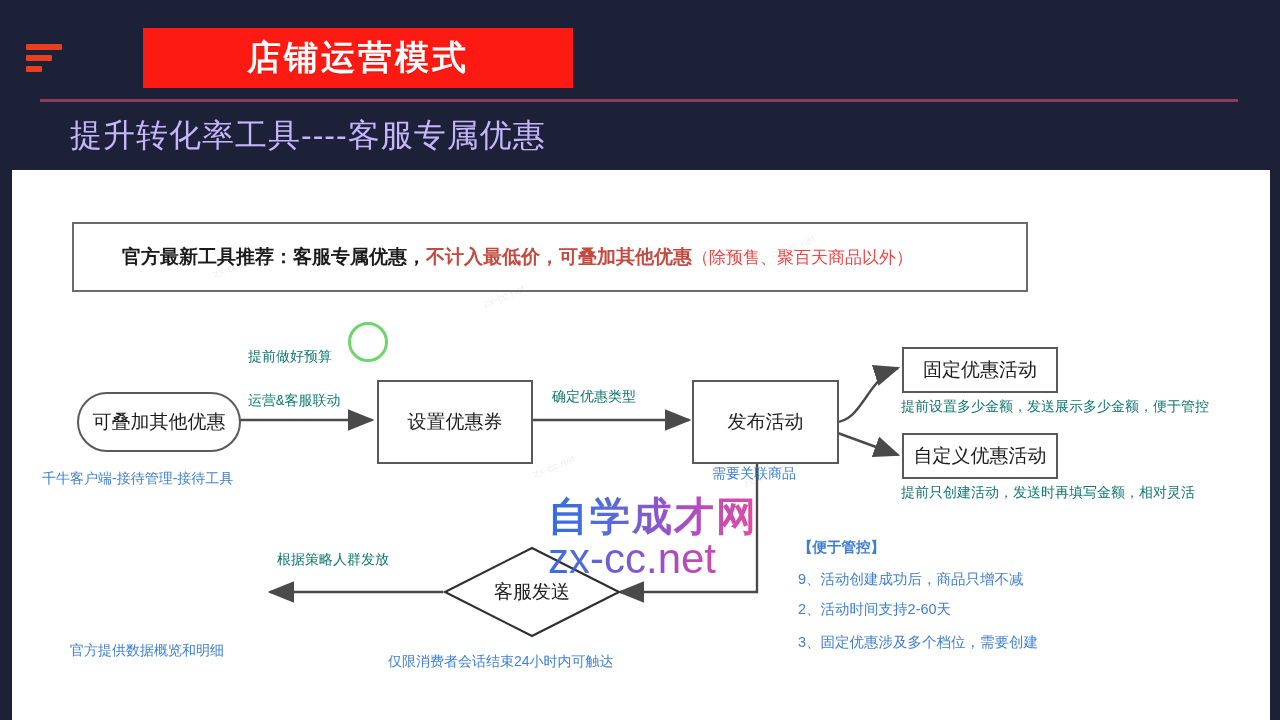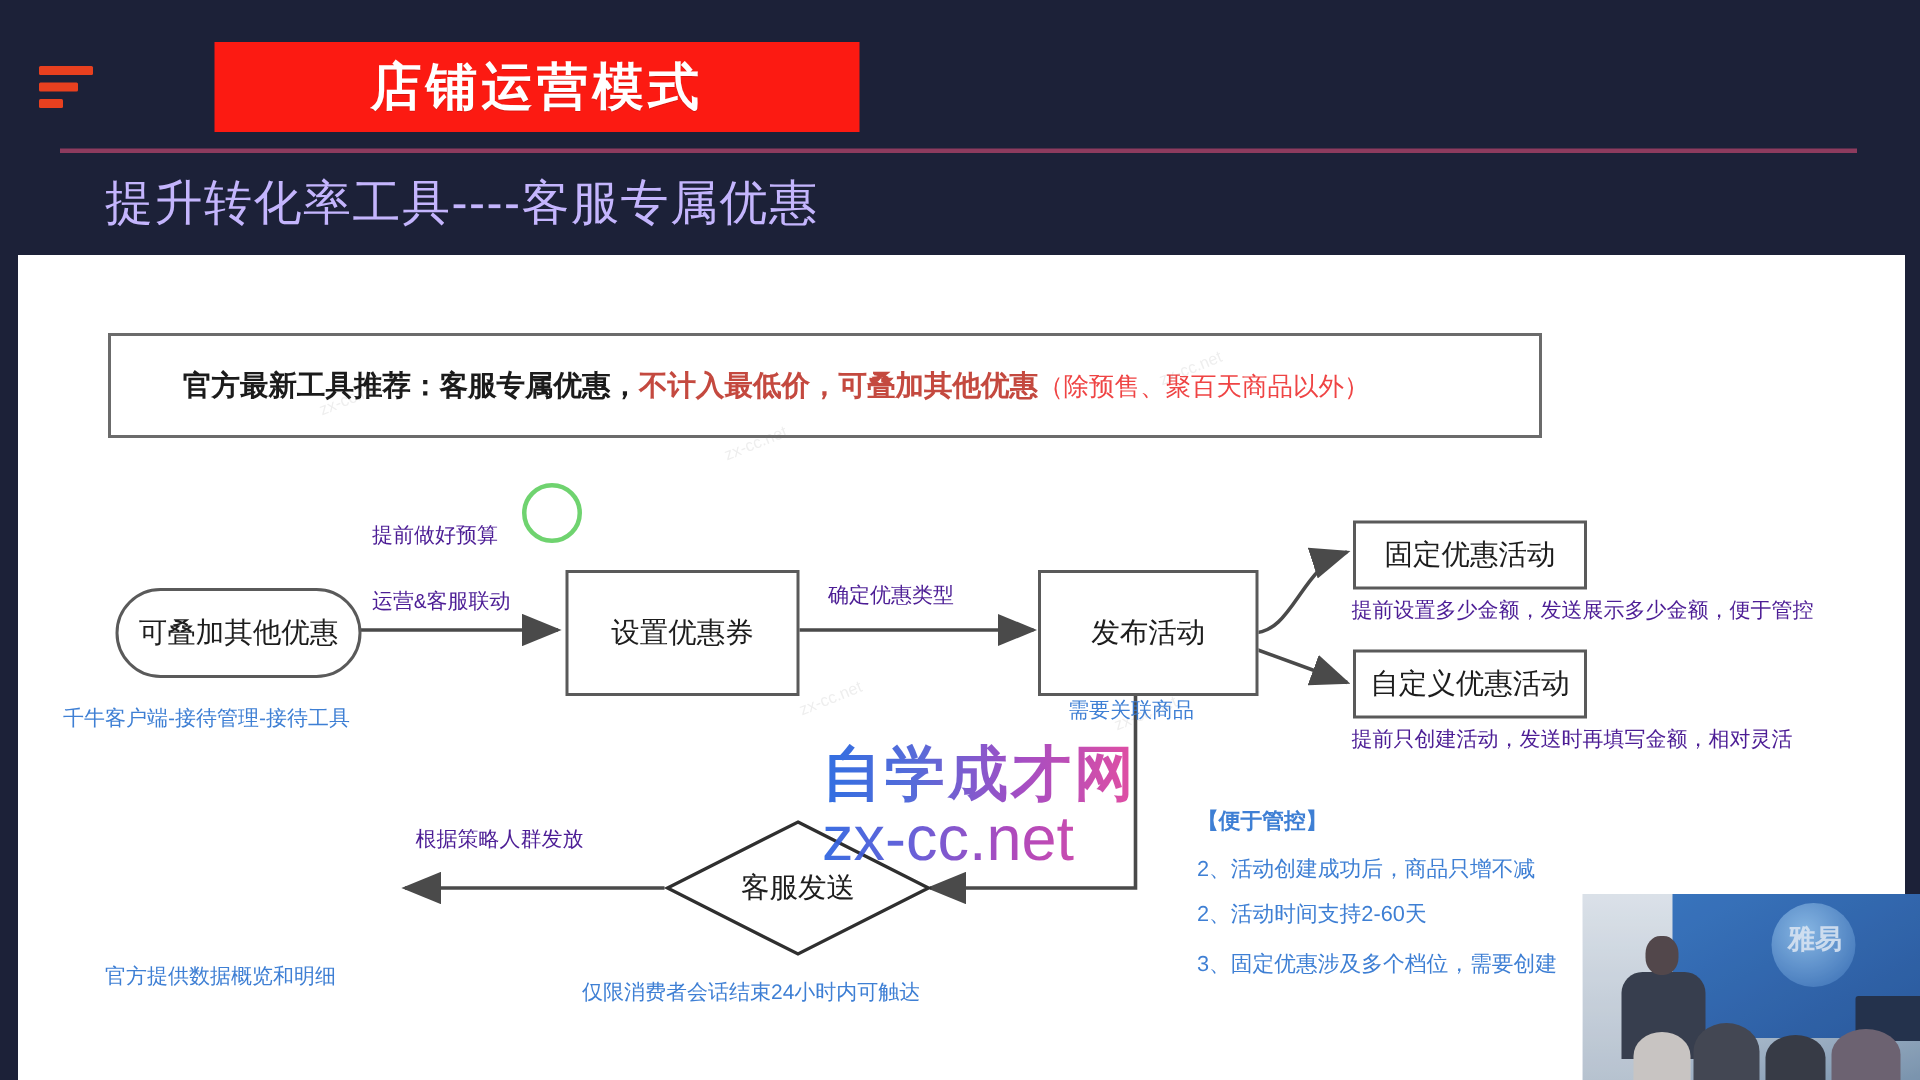--- a/index.html
+++ b/index.html
@@ -76,21 +76,21 @@
         font-size:19px;color:#1d1d1d;z-index:3;}
   .node.stadium{border-radius:999px;}
   .diamond{position:absolute;z-index:3;}
   .diamond svg{display:block;}
   .diamond span{
     position:absolute;inset:0;display:flex;align-items:center;justify-content:center;
     font-size:19px;color:#1d1d1d;
   }
 
   .lbl{position:absolute;white-space:nowrap;z-index:4;}
-  .lbl.red{color:#4c1d95;font-size:14px;}
+  .lbl.red{color:#0f766e;font-size:14px;}
   .lbl.blue{color:#3e7fd4;font-size:14px;}
   .lbl.rules{color:#3e7fd4;font-size:14.5px;}
 
   .cursor-ring{
     position:absolute;left:336px;top:152px;width:40px;height:40px;
     border:3px solid #6fd36f;border-radius:50%;z-index:7;box-sizing:border-box;
   }
 
   svg.wires{position:absolute;left:0;top:0;width:1258px;height:550px;z-index:2;}
 
@@ -199,41 +199,26 @@
     <div class="lbl red" style="left:889px;top:228px;">提前设置多少金额，发送展示多少金额，便于管控</div>
     <div class="lbl red" style="left:889px;top:314px;">提前只创建活动，发送时再填写金额，相对灵活</div>
     <div class="lbl red" style="left:265px;top:381px;">根据策略人群发放</div>
 
     <div class="lbl blue" style="left:30px;top:300px;">千牛客户端-接待管理-接待工具</div>
     <div class="lbl blue" style="left:700px;top:295px;">需要关联商品</div>
     <div class="lbl blue" style="left:58px;top:472px;">官方提供数据概览和明细</div>
     <div class="lbl blue" style="left:376px;top:483px;">仅限消费者会话结束24小时内可触达</div>
 
     <div class="lbl rules" style="left:786px;top:368px;font-weight:bold;">【便于管控】</div>
-    <div class="lbl rules" style="left:786px;top:400px;">2、活动创建成功后，商品只增不减</div>
+    <div class="lbl rules" style="left:786px;top:400px;">9、活动创建成功后，商品只增不减</div>
     <div class="lbl rules" style="left:786px;top:430px;">2、活动时间支持2-60天</div>
     <div class="lbl rules" style="left:786px;top:463px;">3、固定优惠涉及多个档位，需要创建</div>
 
     <div class="wm">
       <div class="l1">自学成才网</div>
       <div class="l2">zx-cc.net</div>
     </div>
 
     <div class="cursor-ring"></div>
   </div>
 
-  <div class="cam">
-    <div class="bg"></div>
-    <div class="wall"></div>
-    <div class="banner-blue"></div>
-    <div class="logo"></div>
-    <div class="logo-txt">雅易</div>
-    <div class="podium"></div>
-    <div class="speaker-body"></div>
-    <div class="speaker-head"></div>
-    <div class="aud a1"></div>
-    <div class="aud a2"></div>
-    <div class="aud a3"></div>
-    <div class="aud a4"></div>
-    <div class="tint"></div>
-  </div>
 
 </div>
 
 </body></html>

